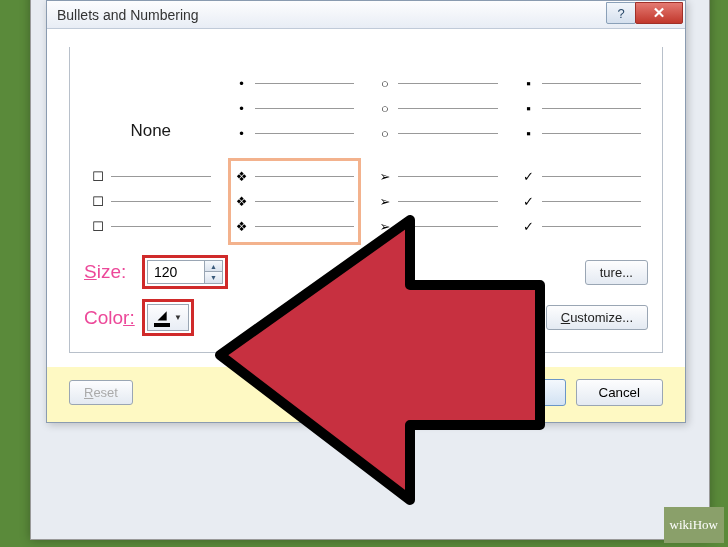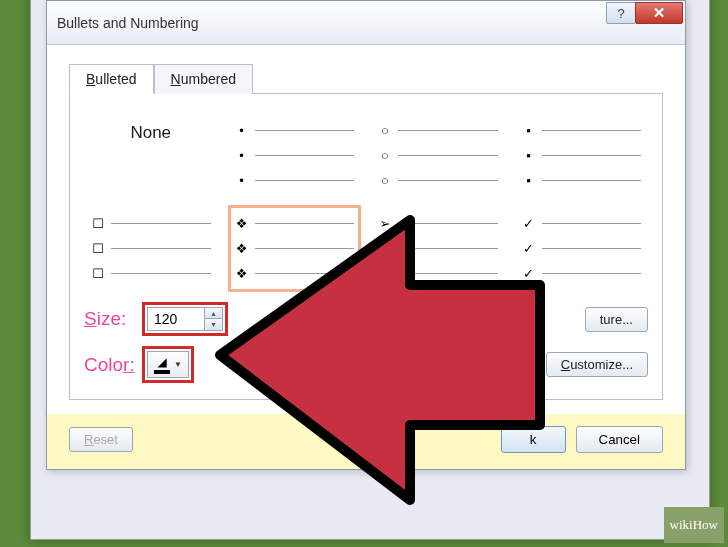--- a/index.html
+++ b/index.html
@@ -25,21 +25,21 @@
     .window {
       position: absolute;
       left: 46px;
       top: 0;
       width: 640px;
       background: #fff;
       border: 1px solid #8a9bb0;
       box-shadow: 2px 2px 8px rgba(0,0,0,0.2);
     }
     .titlebar {
-      height: 44px;
+      height: 28px;
       background: linear-gradient(#fdfdfe, #e8edf5);
       border-bottom: 1px solid #c0cad8;
       display: flex;
       align-items: center;
       padding-left: 10px;
       position: relative;
     }
     .titlebar-title {
       font-size: 14px;
       color: #333;
@@ -133,21 +133,21 @@
       color: #000;
       flex-shrink: 0;
     }
     .brule {
       flex: 1;
       height: 1px;
       background: #999;
     }
     .none-cell {
       align-items: center;
-      justify-content: flex-start;
+      justify-content: flex-end;
       font-size: 17px;
       color: #1a1a1a;
     }
     .controls-row {
       display: flex;
       align-items: center;
       margin-top: 10px;
       gap: 8px;
     }
     .ctrl-label {
@@ -282,24 +282,20 @@
 <div class="window">
   <div class="titlebar">
     <span class="titlebar-title">Bullets and Numbering</span>
     <div class="titlebar-buttons">
       <div class="tb-btn">?</div>
       <div class="tb-btn tb-close">✕</div>
     </div>
   </div>
 
   <div class="dialog-body">
-    <div class="tabs">
-      <div class="tab active"><span class="u">B</span><span>ulleted</span></div>
-      <div class="tab"><span class="u">N</span><span>umbered</span></div>
-    </div>
 
     <div class="tab-panel">
       <div class="bullet-grid">
 
         <div class="bullet-cell none-cell">
           <span>None</span>
         </div>
 
         <div class="bullet-cell">
           <div class="bline">

